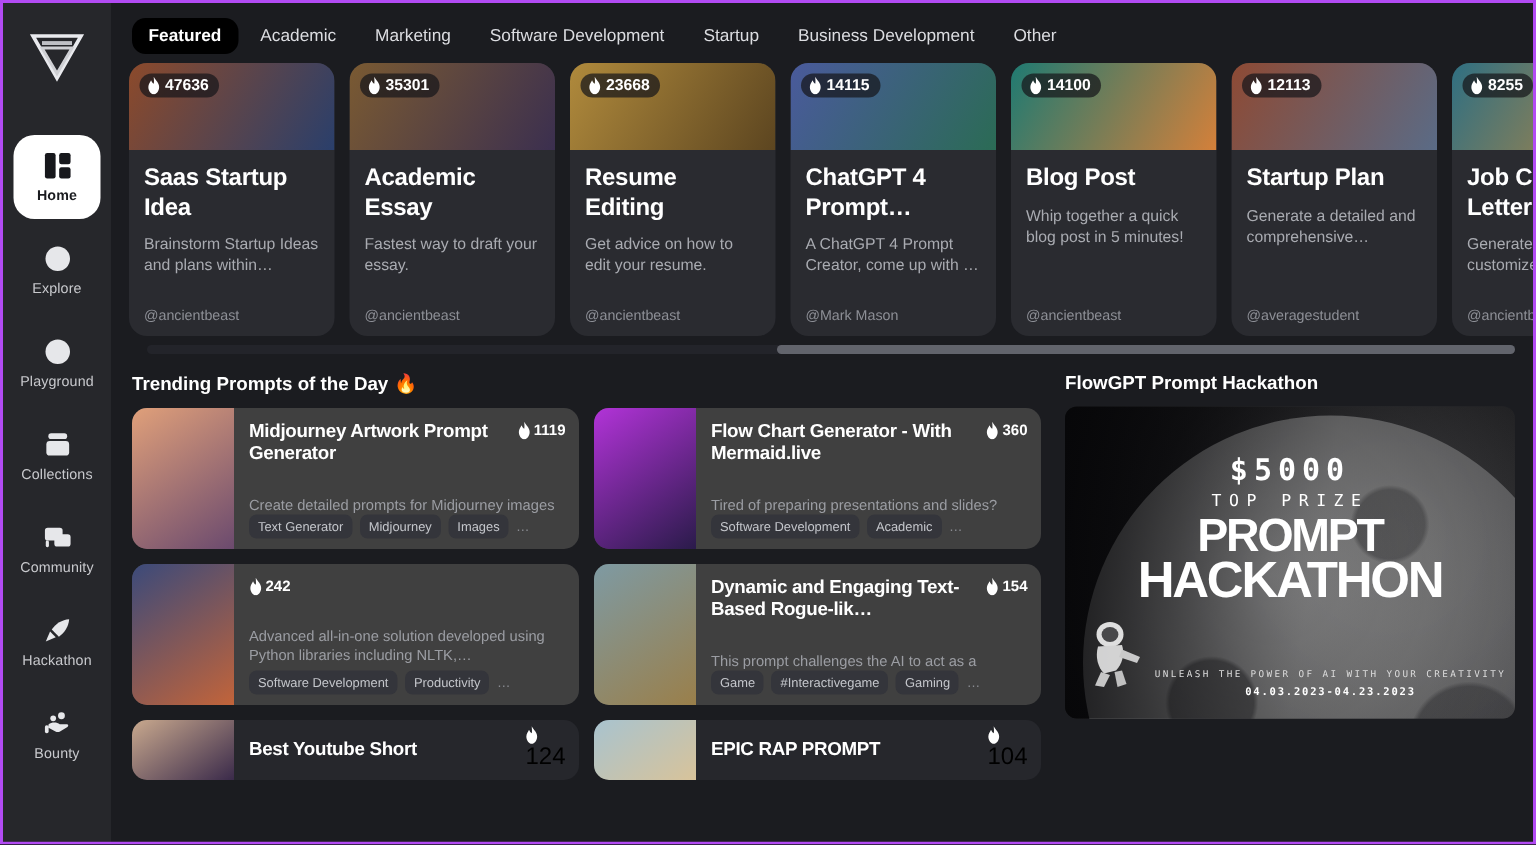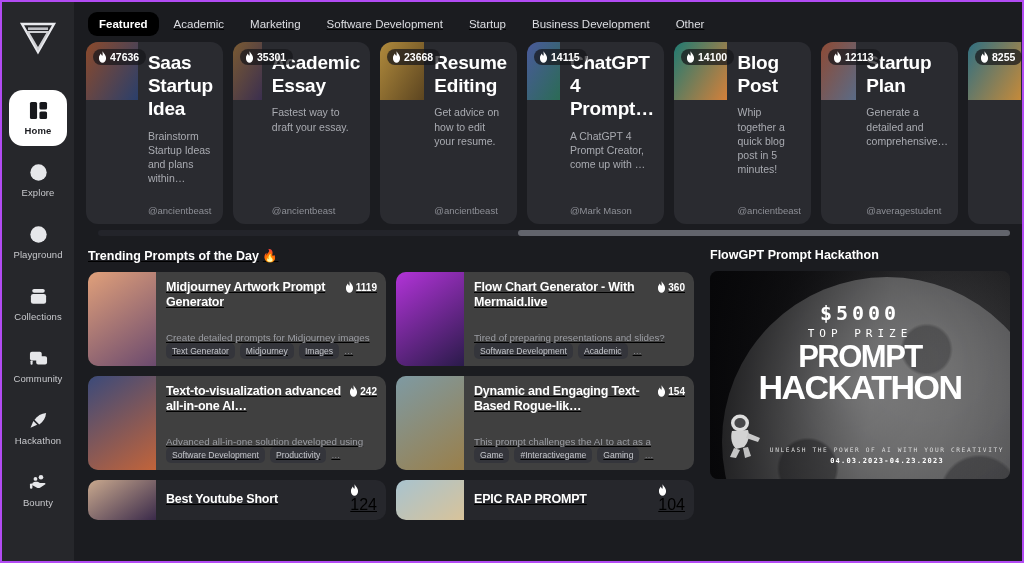--- a/index.html
+++ b/index.html
@@ -83,57 +83,56 @@
     border: none; border-radius: 8px;
     font-size: 13px; font-weight: 600;
     cursor: pointer;
     font-family: "Liberation Sans", sans-serif;
   }
 
   .tabs {
     display: flex; align-items: center;
     gap: 4px;
     padding: 10px 12px 6px 14px;
-    text-decoration: underline;
   }
   .tab {
     font-size: 11.5px; color: #dcdde1;
     padding: 6px 11px; border-radius: 9px;
     white-space: nowrap; cursor: pointer;
   }
   .tab.active { background: #000000; color: #ffffff; font-weight: 600; }
 
   
   .featured-wrap { padding-left: 12px; }
   .featured-row {
     display: flex; gap: 10px;
     height: 182px;
   }
   .fcard {
     flex: 0 0 137px;
     background: #2a2b30;
     border-radius: 12px;
     overflow: hidden;
-    display: flex; 
+    display: flex; flex-direction: column;
     position: relative;
     cursor: pointer;
   }
   .fcard .thumb { height: 58px; width: 100%; position: relative; }
   .likes {
     position: absolute; top: 7px; left: 7px;
     background: rgba(22,22,26,.72);
     border-radius: 9px;
     padding: 2px 7px 2px 5px;
     display: flex; align-items: center; gap: 3px;
     font-size: 10.5px; color: #fff; font-weight: 600;
   }
   .flame { width: 9px; height: 12px; display: block; }
   .fcard .fbody { padding: 9px 10px 8px; display: flex; flex-direction: column; flex: 1; }
   .fcard .ftitle {
-    font-size: 19px; font-weight: 700; color: #fff;
+    font-size: 16px; font-weight: 700; color: #fff;
     line-height: 1.22; letter-spacing: -.2px;
   }
   .fcard .fdesc {
     font-size: 10.5px; color: #a9abb1; line-height: 1.36;
     margin-top: 8px;
   }
   .fcard .fauthor { font-size: 9.5px; color: #8d8f96; margin-top: auto; }
 
   .hscroll-track {
     margin: 6px 12px 0 12px;
@@ -146,21 +145,21 @@
     left: 46%; right: 0;
     cursor: grab;
   }
 
   
   .lower {
     display: flex; gap: 16px;
     padding: 12px 12px 0 14px;
     flex: 1; min-height: 0;
   }
-  .trending-col { flex: 1 1 auto; min-width: 0; display: flex; flex-direction: column; text-decoration: underline; }
+  .trending-col { flex: 1 1 auto; min-width: 0; display: flex; flex-direction: column; }
   .section-title {
     font-size: 12.5px; font-weight: 700; color: #ffffff;
     margin-bottom: 9px; display: flex; align-items: center; gap: 4px;
   }
   .trending-grid {
     display: grid; grid-template-columns: 1fr 1fr;
     gap: 10px;
     overflow: hidden;
   }
   .tcard {
@@ -528,21 +527,20 @@
                   <span class="tag">Software Development</span>
                   <span class="tag">Academic</span>
                   <span class="tag-more">…</span>
                 </div>
               </div>
             </div>
             <div class="tcard">
               <div class="tthumb" style="background:linear-gradient(145deg,#3b4a7a,#c2643a);"></div>
               <div class="tbody">
                 <div class="trow1">
-                  <div class="ttitle">Text-to-visualization advanced all-in-one AI…</div>
                   <div class="tlikes">
                     <svg class="flame" width="8" height="11" viewBox="0 0 10 13" aria-hidden="true">
                       <path d="M5 0 C6.6 3 9 4.4 9 7.6 C9 10.6 7 13 5 13 C3 13 1 10.6 1 7.6 C1 5.2 2.4 4.4 3 2.6 C3.6 4 4.2 4.6 5 5.2 C5.4 3.4 5 1.8 5 0 Z" fill="#ffffff"></path>
                     </svg>
                     <span>242</span>
                   </div>
                 </div>
                 <div class="tdesc">Advanced all-in-one solution developed using Python libraries including NLTK,…</div>
                 <div class="tags">
                   <span class="tag">Software Development</span>

